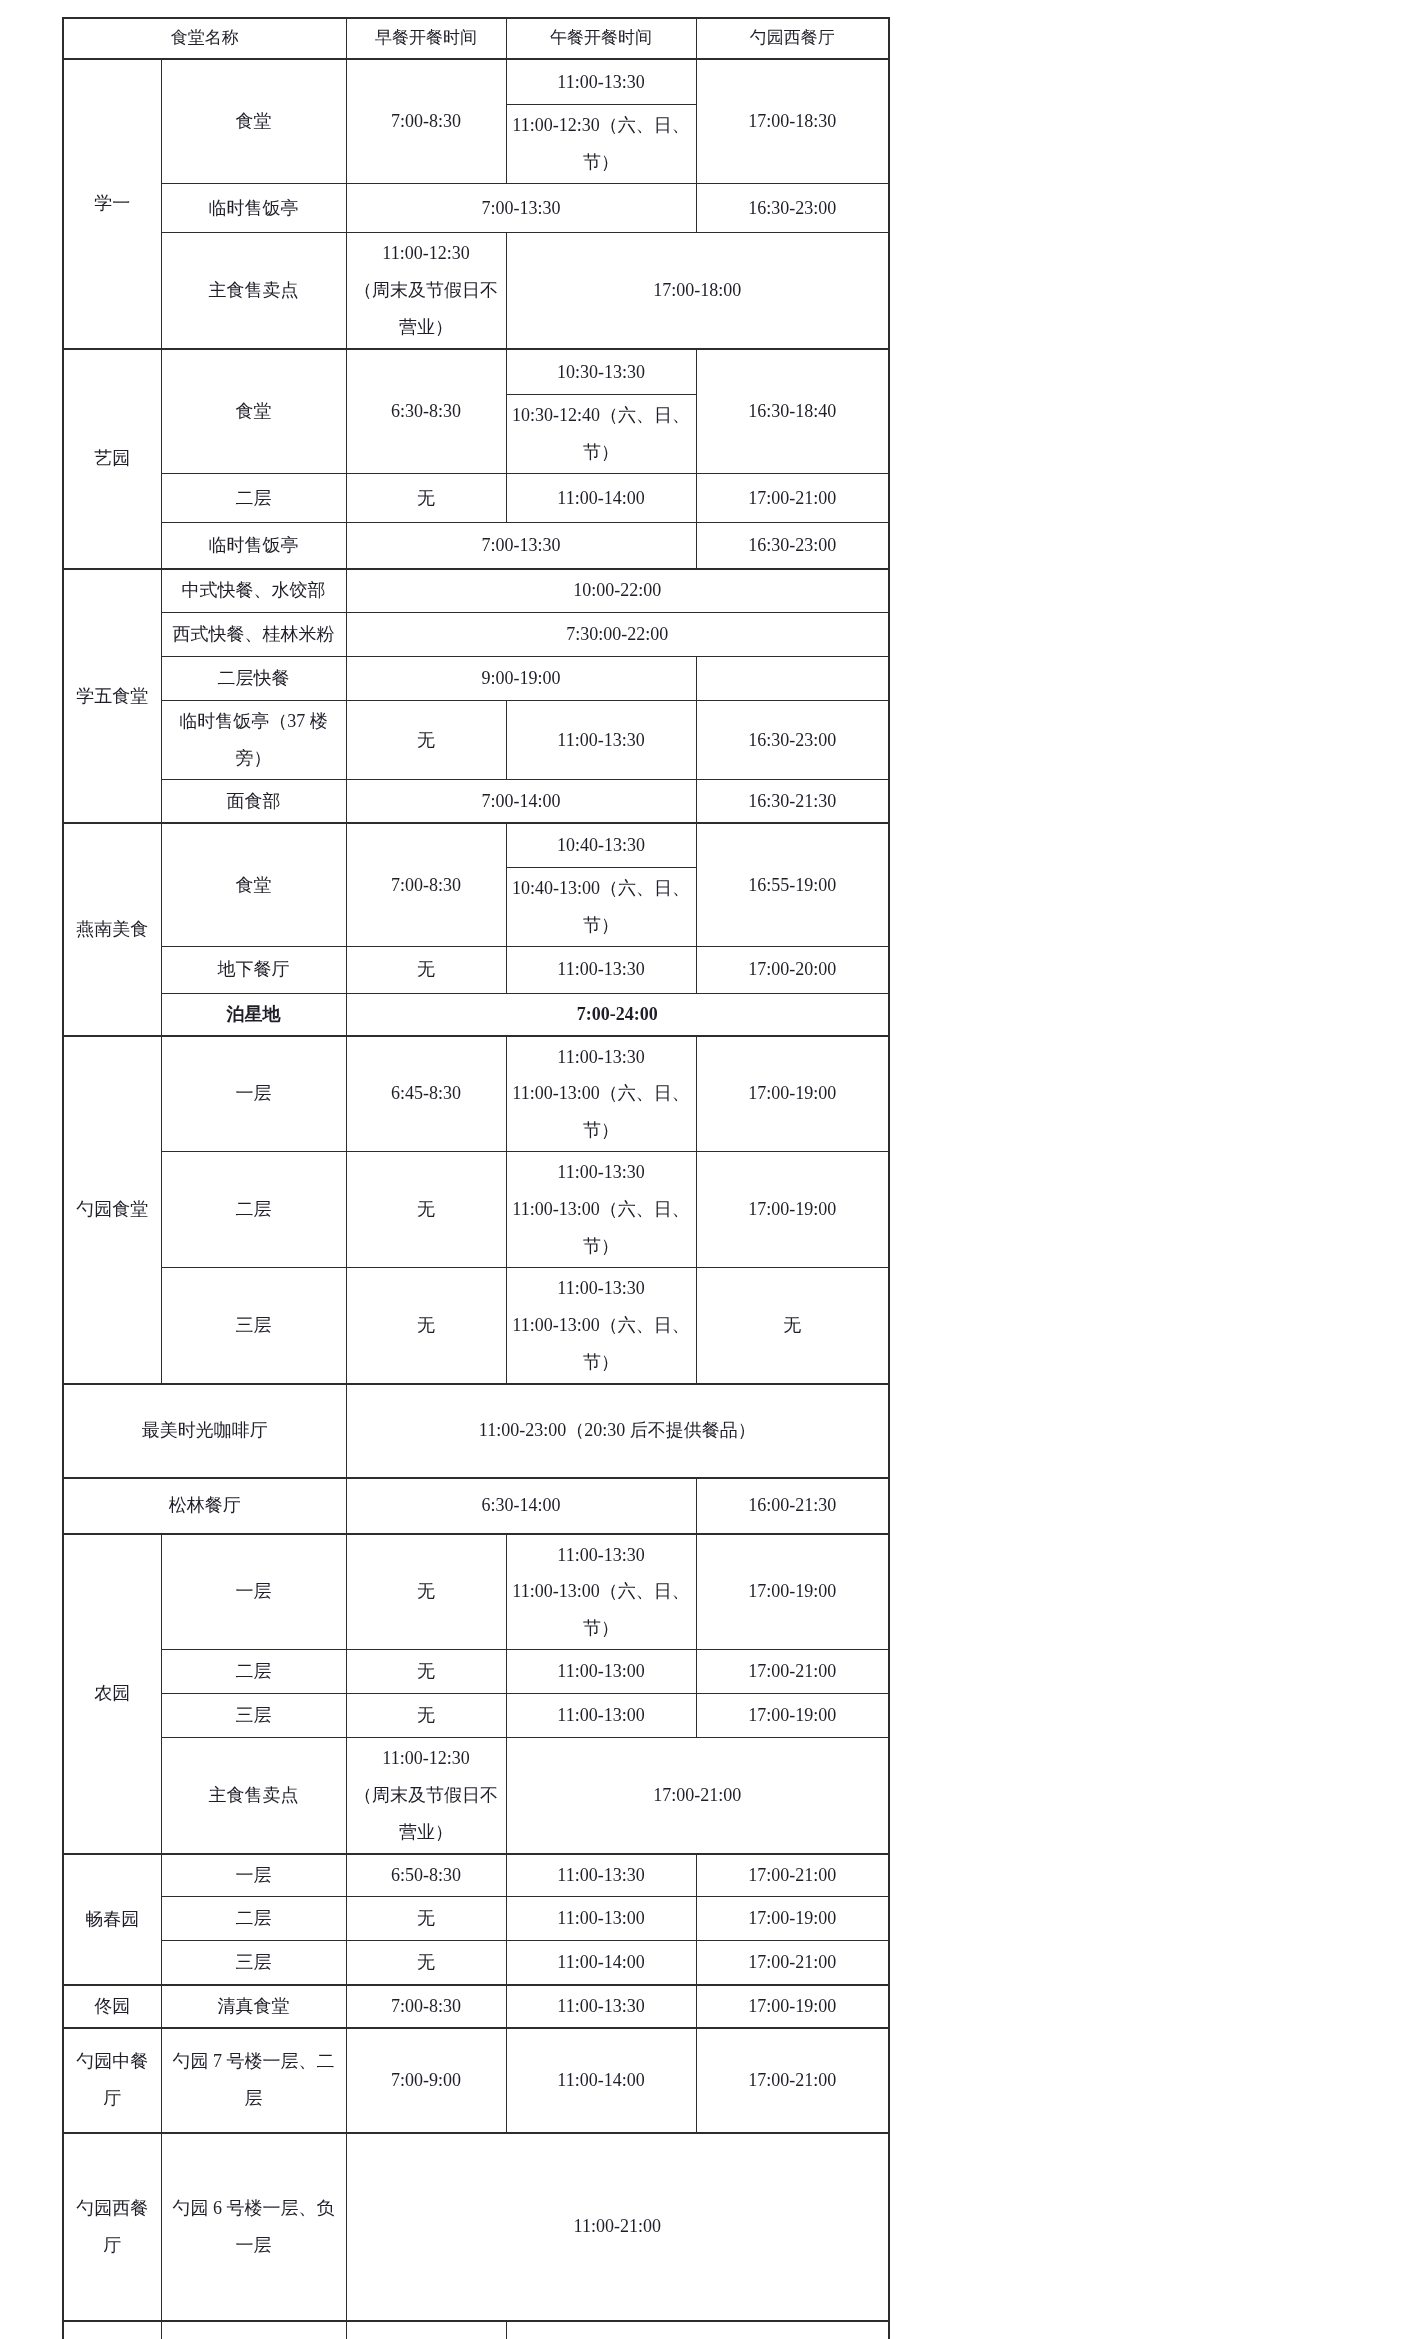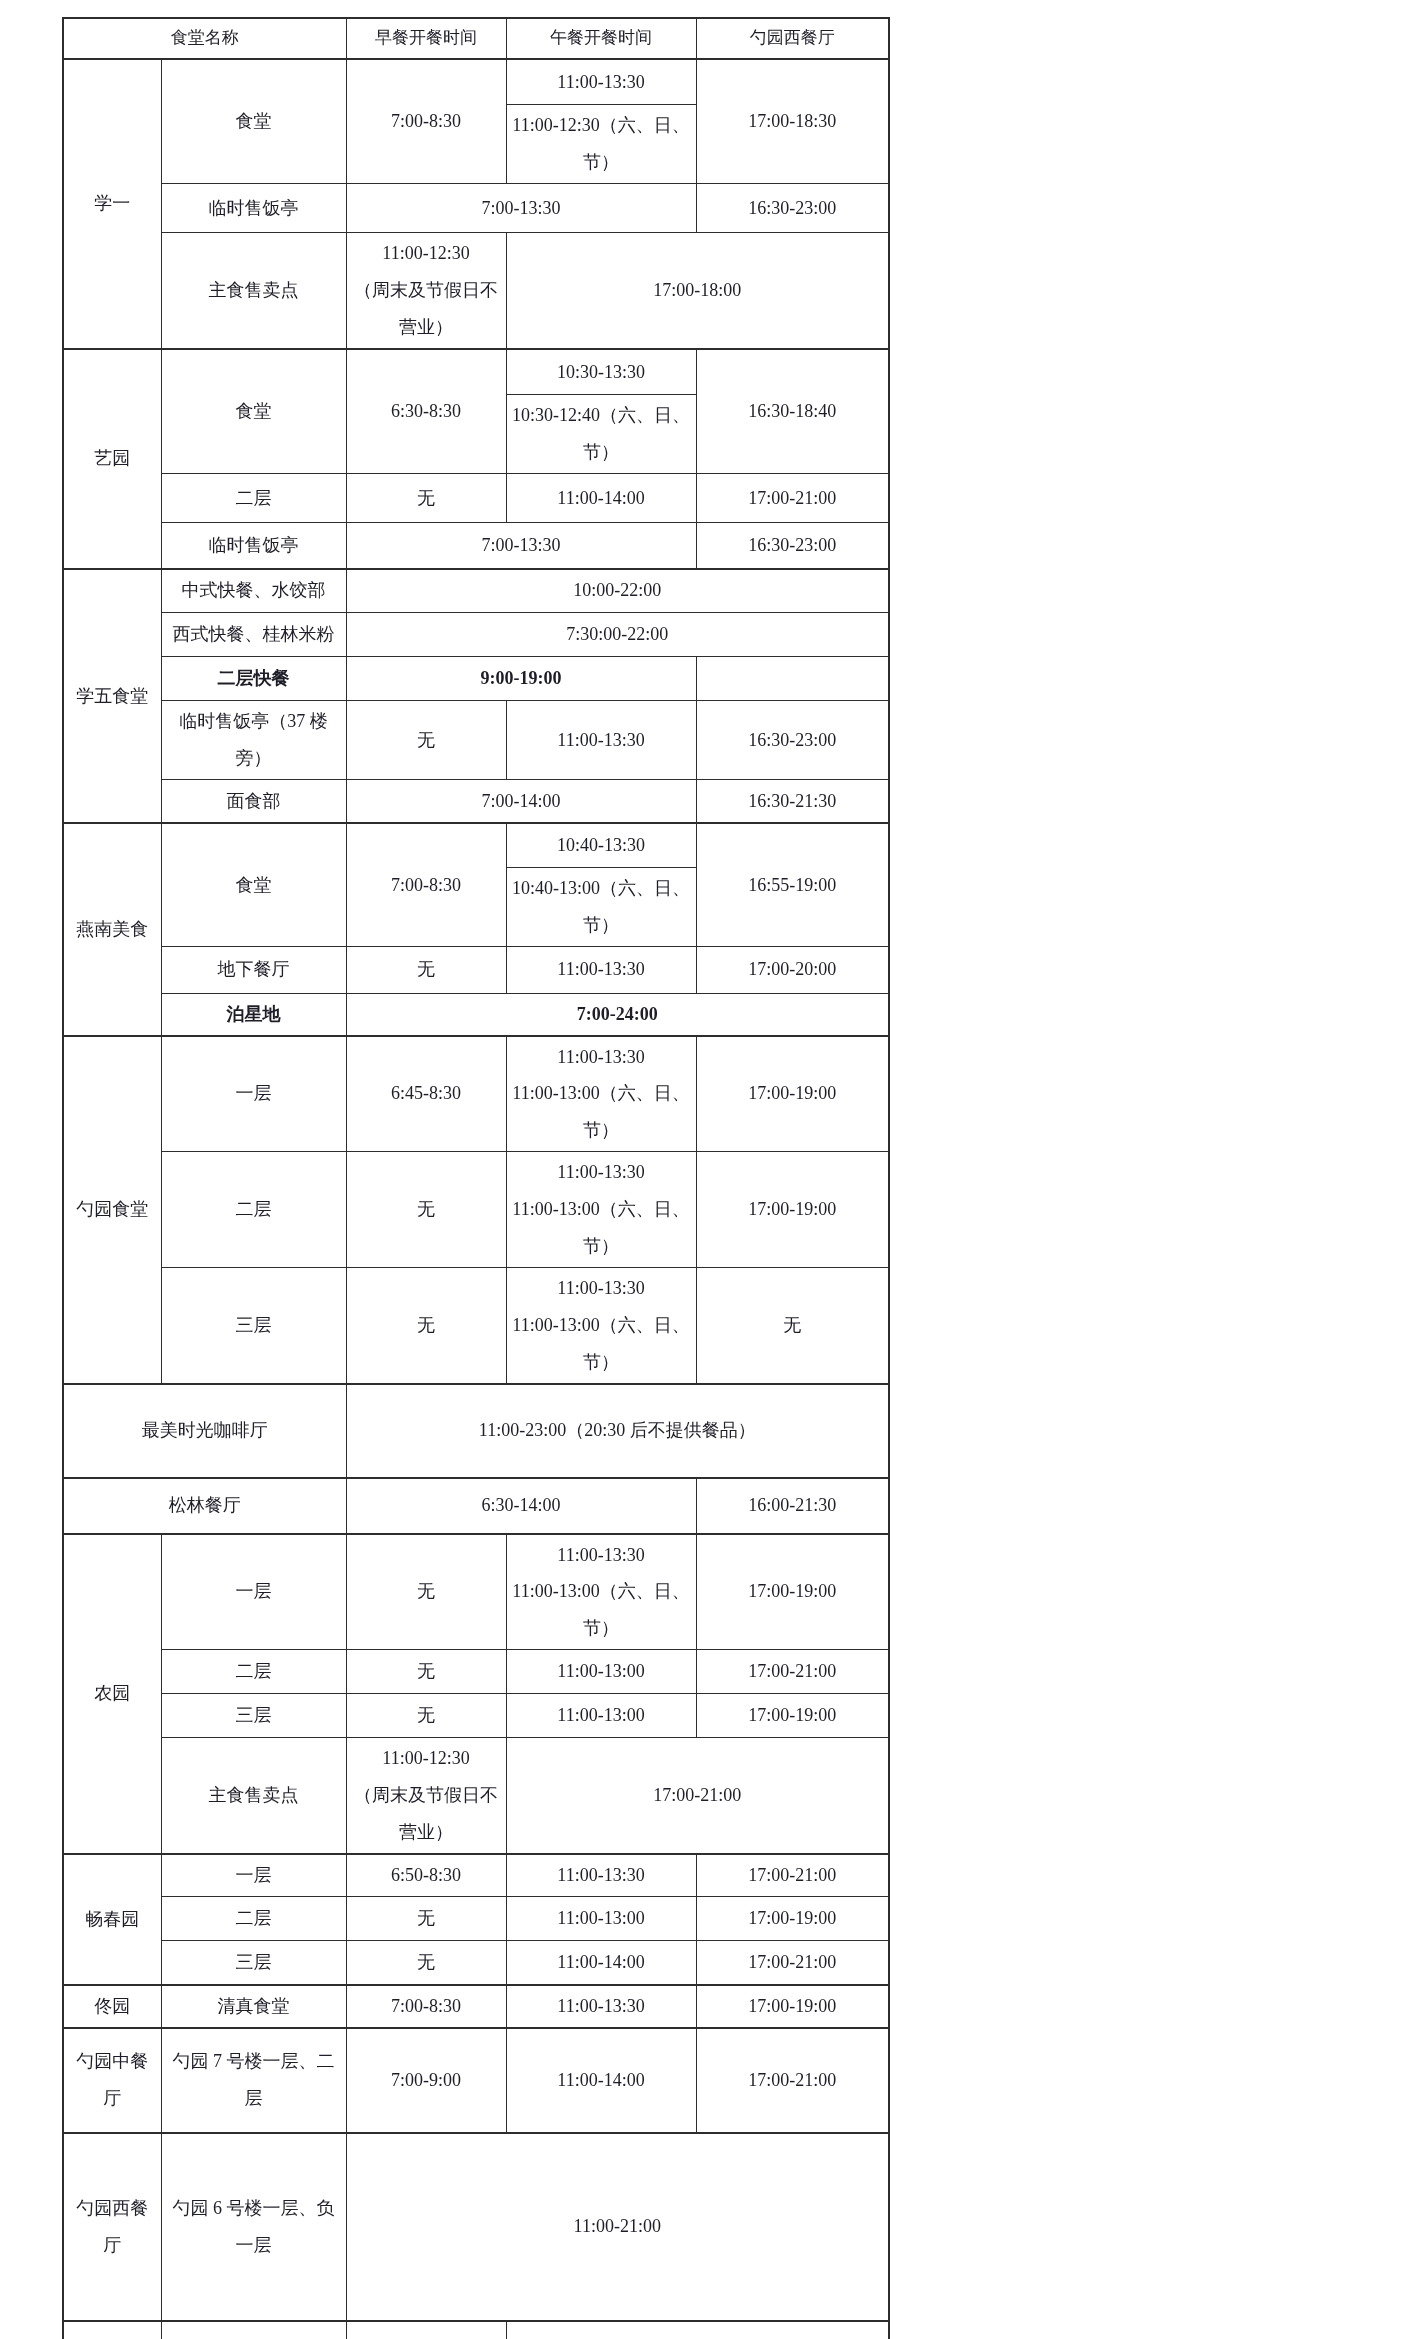--- a/index.html
+++ b/index.html
@@ -95,21 +95,21 @@
         </tr>
         <tr class="sec" style="height: 44px;">
           <td rowspan="5">学五食堂</td>
           <td>中式快餐、水饺部</td>
           <td colspan="3">10:00-22:00</td>
         </tr>
         <tr style="height: 44px; margin-left: 42px;">
           <td>西式快餐、桂林米粉</td>
           <td colspan="3">7:30:00-22:00</td>
         </tr>
-        <tr style="height: 44px; font-weight: bold;">
+        <tr style="height: 44px;">
           <td>二层快餐</td>
           <td colspan="2">9:00-19:00</td>
           <td></td>
         </tr>
         <tr style="height: 49px;">
           <td>临时售饭亭（37 楼旁）</td>
           <td>无</td>
           <td>11:00-13:30</td>
           <td>16:30-23:00</td>
         </tr>

